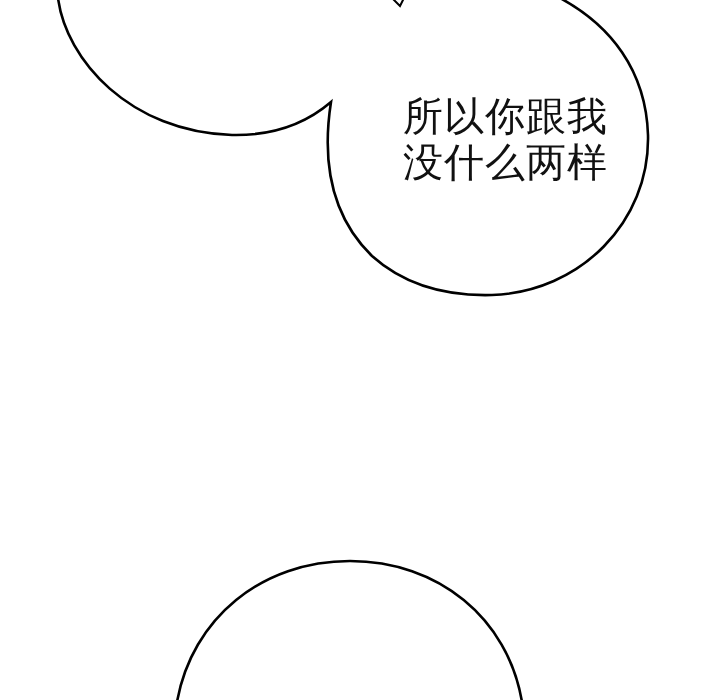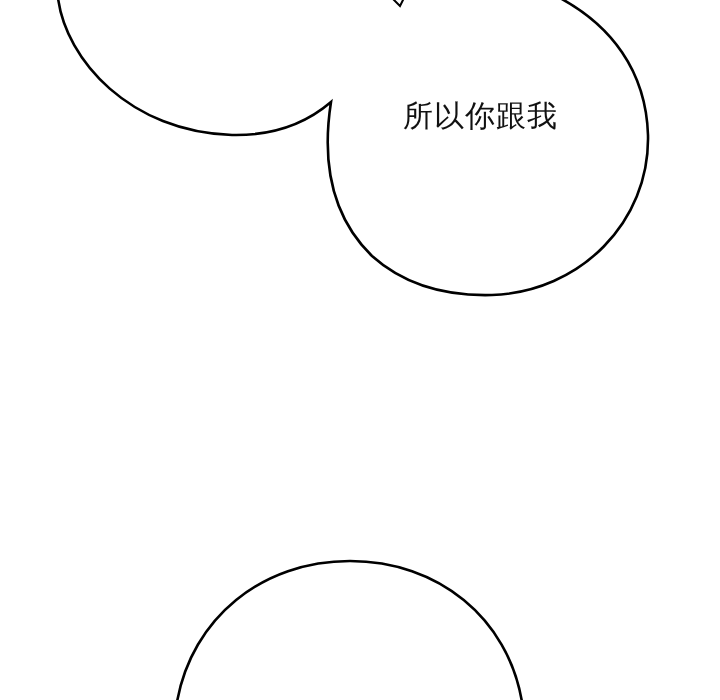--- a/index.html
+++ b/index.html
@@ -14,21 +14,21 @@
       position: absolute;
       left: 0; top: 0;
       width: 720px; height: 700px;
     }
     .dialogue {
       position: absolute;
       left: 403px;
       top: 93px;
       width: 180px;
       font-family: "DejaVu Sans", "Liberation Sans", sans-serif;
-      font-size: 30px;
+      font-size: 40px;
       line-height: 46px;
       color: #111111;
       letter-spacing: 1px;
       white-space: nowrap;
     }
     .dialogue .line { display: block; }
   </style>
 </head>
 <body>
 
@@ -45,14 +45,15 @@
 
     <path d="M 392 -2 L 400 6 L 404 -2" fill="#ffffff" stroke="#000000" stroke-width="2"></path>
 
     <path d="M 177 702
              C 192 618, 262 561, 350 561
              C 438 561, 508 618, 522 702" fill="#ffffff" stroke="#000000" stroke-width="2.6"></path>
   </svg>
 
   <div class="dialogue">
     <span class="line">所以你跟我</span>
+    <span class="line">没什么两样</span>
   </div>
 </div>
 
 </body></html>

